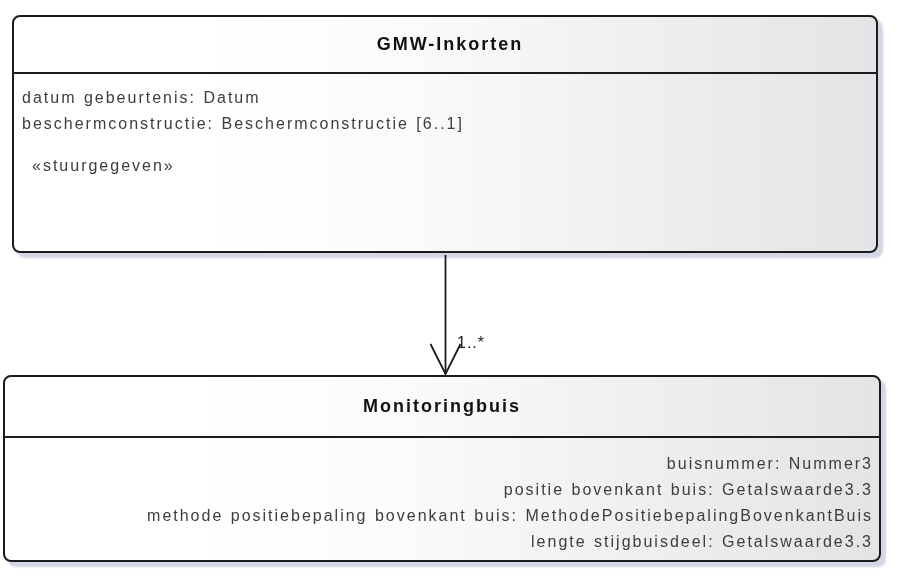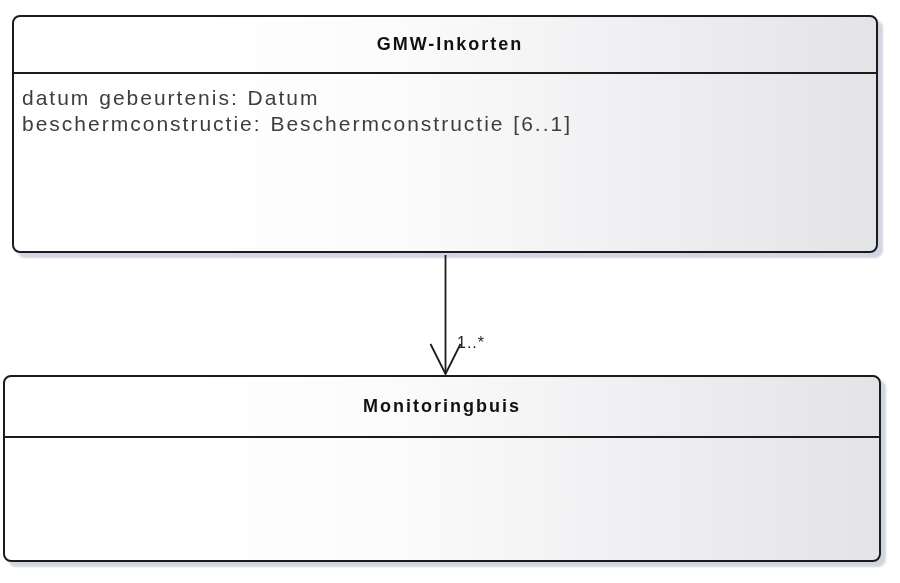--- a/index.html
+++ b/index.html
@@ -45,21 +45,21 @@
     justify-content: center;
     font-size: 18px;
     font-weight: bold;
     letter-spacing: 2px;
     color: #111111;
   }
   .class-top .uml-class-header { height: 55px; padding-left: 10px; }
   .class-bottom .uml-class-header { height: 59px; }
   .uml-class-body {
     padding: 11px 6px 0 8px;
-    font-size: 21px;
+    font-size: 16px;
     letter-spacing: 2px;
     word-spacing: 1px;
     color: #3d3d3d;
   }
   .class-bottom .uml-class-body { padding-top: 13px; }
   .attr-line {
     line-height: 26px;
     white-space: nowrap;
   }
   .stereotype-group { margin-top: 16px; }
@@ -85,28 +85,35 @@
 <body>
 
 <div class="canvas">
 
   <div class="uml-class class-top">
     <div class="uml-class-header">GMW-Inkorten</div>
     <div class="uml-class-body">
       <div class="attr-line">datum gebeurtenis: Datum</div>
       <div class="attr-line">beschermconstructie: Beschermconstructie [6..1]</div>
       <div class="stereotype-group">
+        <div class="attr-line stereotype-line">«stuurgegeven»</div>
       </div>
     </div>
   </div>
 
   <svg class="assoc-svg" viewBox="0 0 80 125">
     <line x1="30.5" y1="3" x2="30.5" y2="122" stroke="#1b1b1b" stroke-width="1.8"></line>
     <polyline points="15.5,92 30.5,122 45.5,92" fill="none" stroke="#1b1b1b" stroke-width="1.8"></polyline>
   </svg>
 
   <div class="multiplicity-label">1..*</div>
 
   <div class="uml-class class-bottom">
     <div class="uml-class-header">Monitoringbuis</div>
+    <div class="uml-class-body">
+      <div class="attr-line">buisnummer: Nummer3</div>
+      <div class="attr-line">positie bovenkant buis: Getalswaarde3.3</div>
+      <div class="attr-line">methode positiebepaling bovenkant buis: MethodePositiebepalingBovenkantBuis</div>
+      <div class="attr-line">lengte stijgbuisdeel: Getalswaarde3.3</div>
+    </div>
   </div>
 
 </div>
 
 </body></html>

